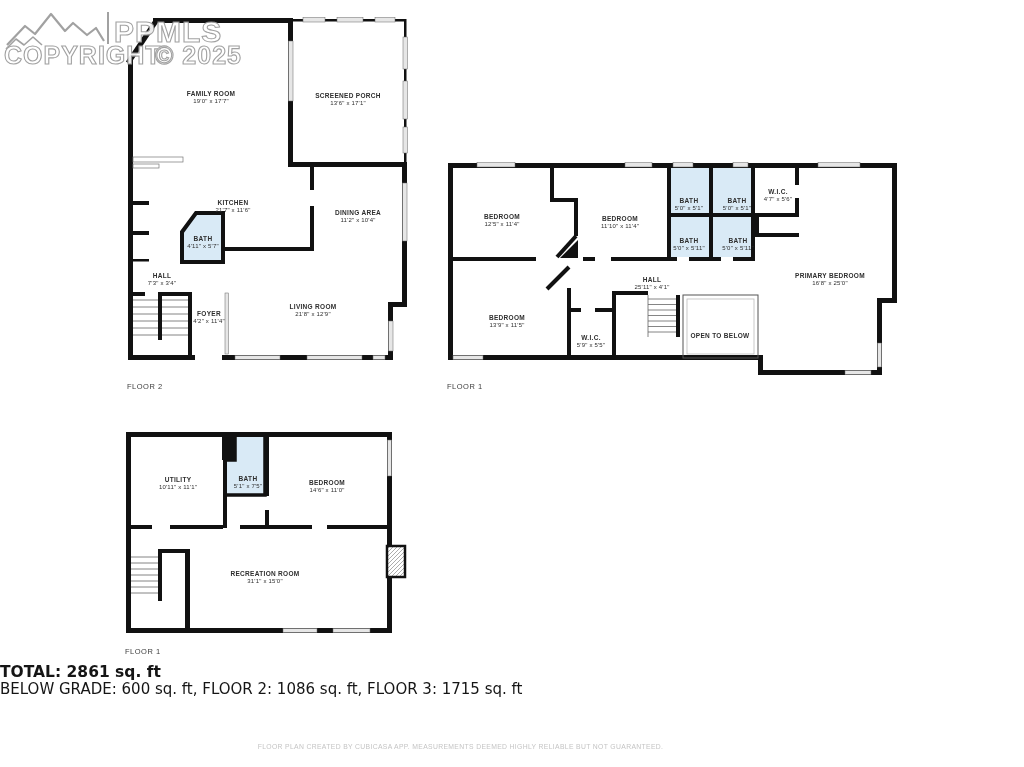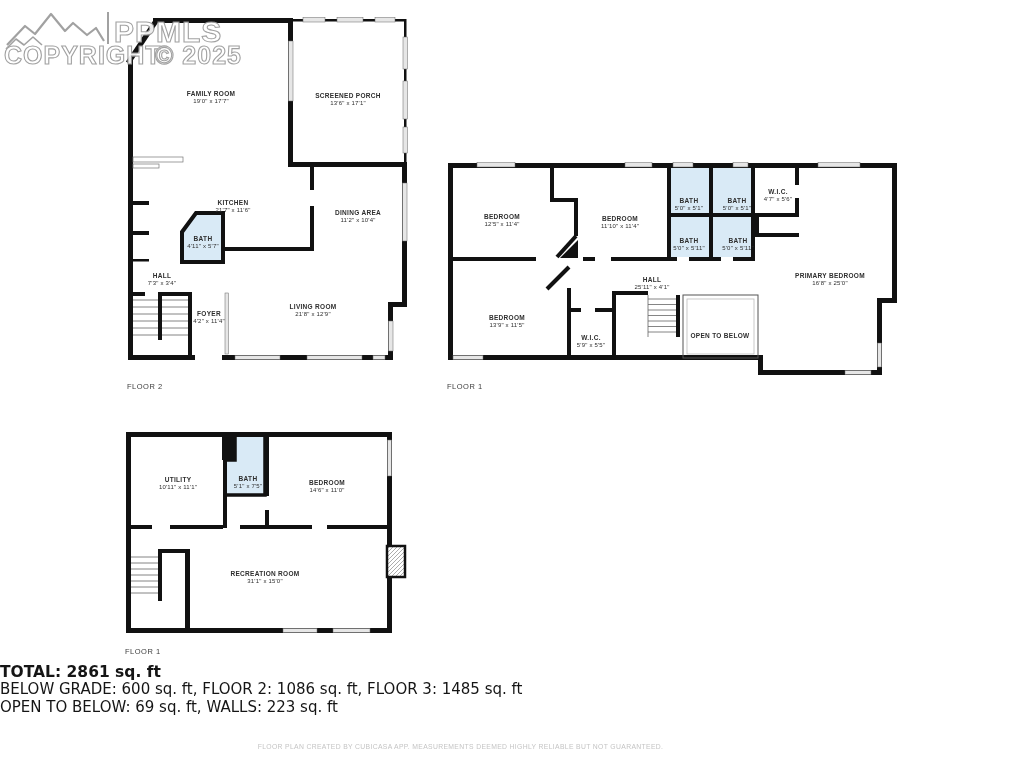--- a/index.html
+++ b/index.html
@@ -320,19 +320,18 @@
     </div>
     <div class="room-label" style="left:143px;top:151px;">
       <div class="rname">RECREATION ROOM</div>
       <div class="rdims">31'1" x 15'0"</div>
     </div>
     <div class="floor-caption" style="left:3px;top:221px;">FLOOR 1</div>
   </div>
 
   <div class="summary">
     <div class="total">TOTAL: 2861 sq. ft</div>
-    <div class="line">BELOW GRADE: 600 sq. ft, FLOOR 2: 1086 sq. ft, FLOOR 3: 1485 sq. ft</div>
-    <div class="line">OPEN TO BELOW: 69 sq. ft, WALLS: 223 sq. ft</div>
+    <div class="line">BELOW GRADE: 600 sq. ft, FLOOR 2: 1086 sq. ft, FLOOR 3: 1715 sq. ft</div>
   </div>
 
   <div class="disclaimer">FLOOR PLAN CREATED BY CUBICASA APP. MEASUREMENTS DEEMED HIGHLY RELIABLE BUT NOT GUARANTEED.</div>
 
 </div>
 
 </body></html>

